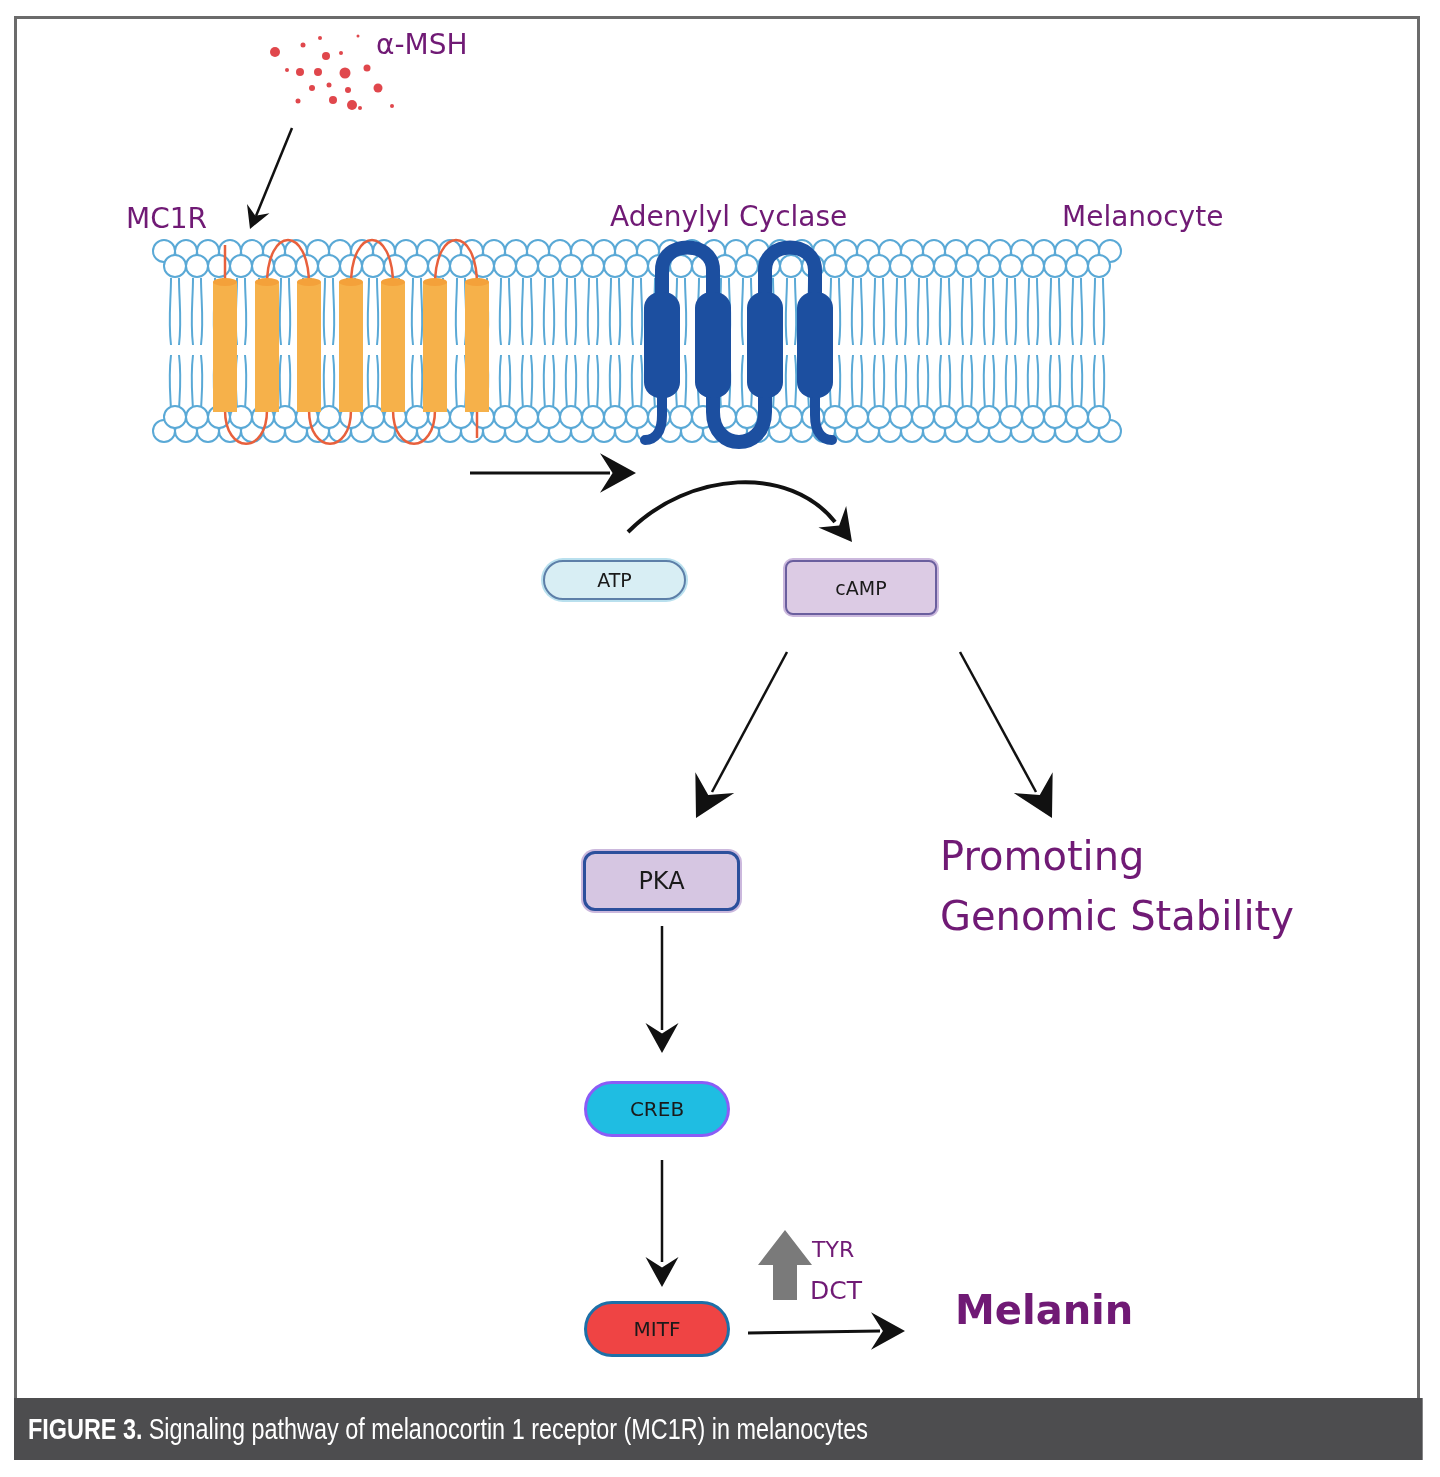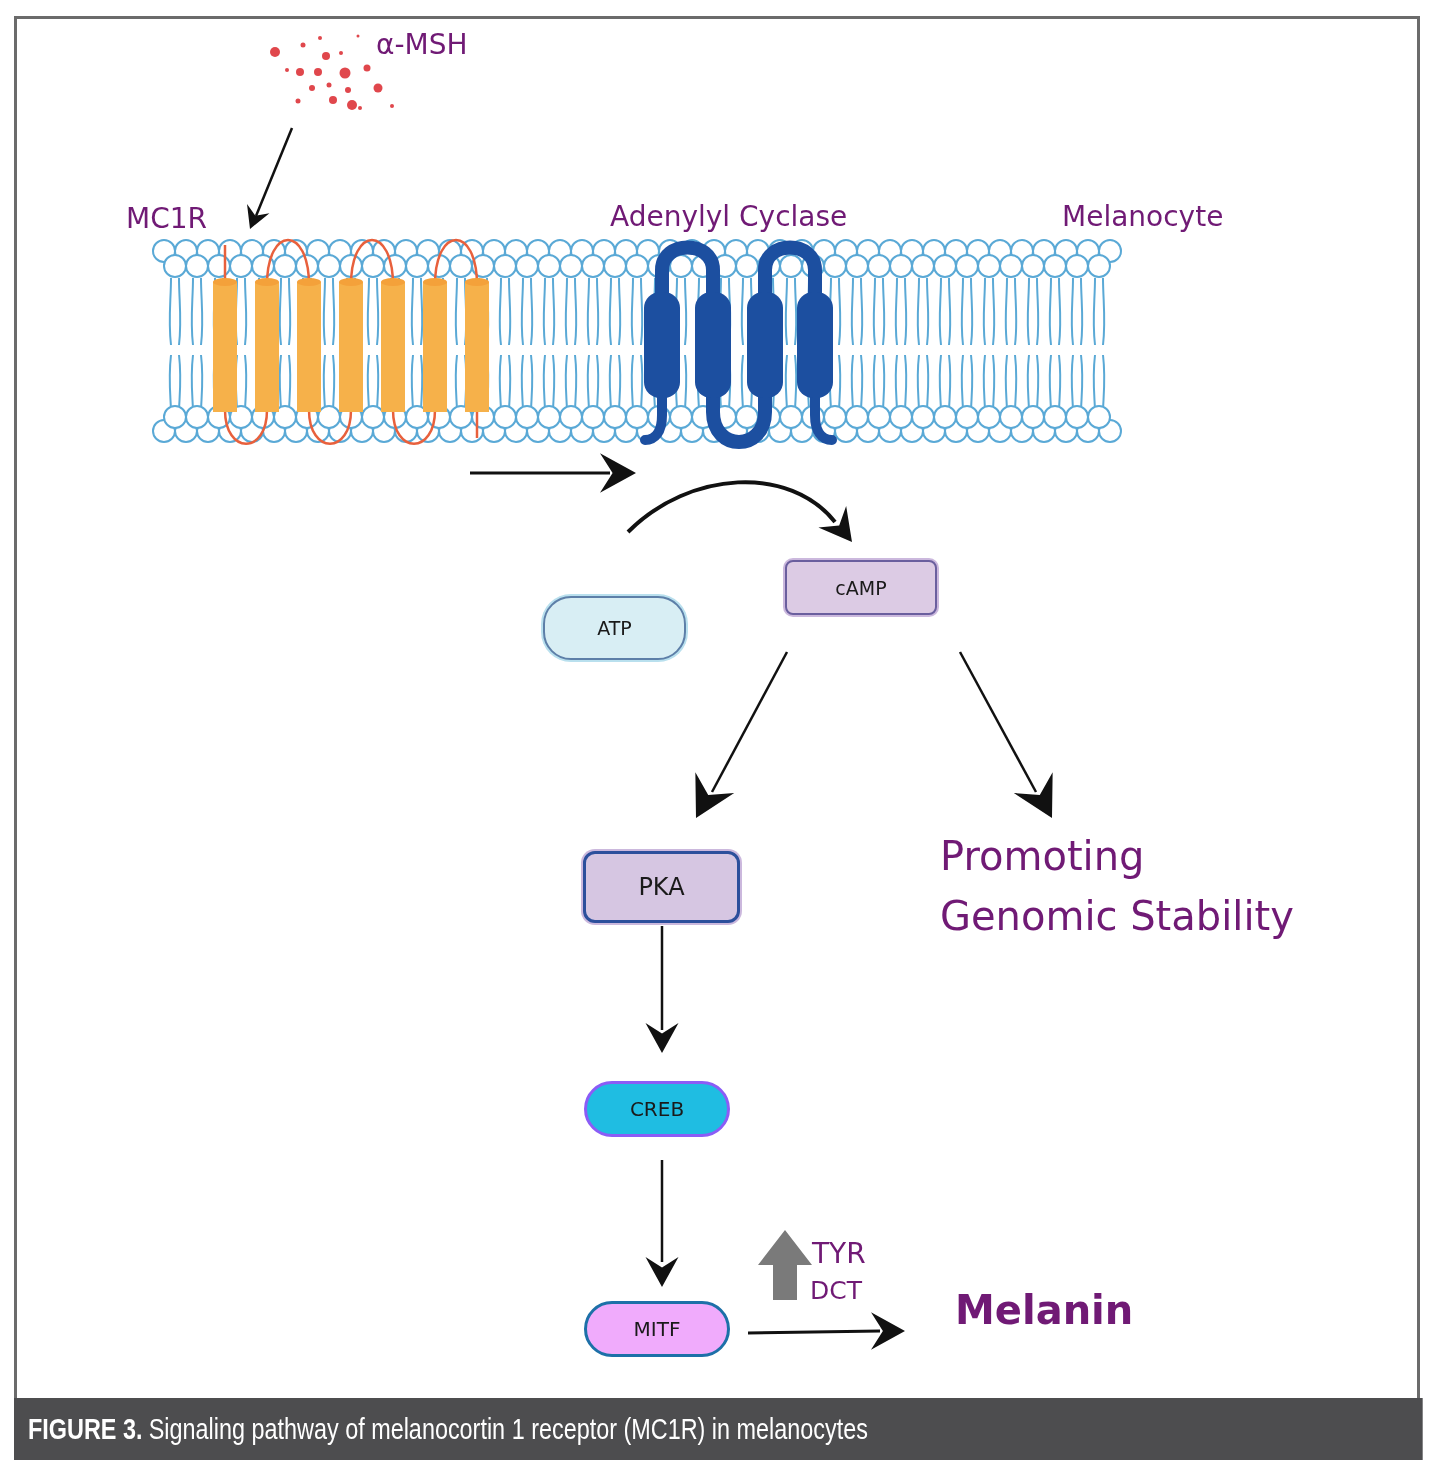--- a/index.html
+++ b/index.html
@@ -335,32 +335,32 @@
   <g id="uparrow">
       <path d="M758,1265 L785,1230 L812,1265 L797,1265 L797,1300 L773,1300 L773,1265 z" fill="#7a7a7a"></path>
     </g>
 </svg>
 
 <div class="lbl" style="left:376px;top:28px;font-size:28px;">α-MSH</div>
 <div class="lbl" style="left:126px;top:202px;font-size:28px;">MC1R</div>
 <div class="lbl" style="left:610px;top:200px;font-size:28px;">Adenylyl Cyclase</div>
 <div class="lbl" style="left:1062px;top:200px;font-size:28px;">Melanocyte</div>
 
-<div class="pill" style="left:543px;top:560px;width:143px;height:64px;border-radius:28px;background:#d8eef4;border:2px solid #5d7fa8;box-shadow:0 0 0 2px #b9e0ee;margin-top:36px;">ATP</div>
+<div class="pill" style="left:543px;top:560px;width:143px;height:40px;border-radius:28px;background:#d8eef4;border:2px solid #5d7fa8;box-shadow:0 0 0 2px #b9e0ee;">ATP</div>
 <div class="pill" style="left:785px;top:560px;width:152px;height:55px;border-radius:8px;background:#dccbe4;border:2px solid #6a5f9e;box-shadow:0 0 0 2px #cbb8dd;">cAMP</div>
-<div class="pill" style="left:583px;top:851px;width:157px;height:72px;border-radius:12px;background:#d6c6e2;border:3px solid #2c4f9c;box-shadow:0 0 0 2px #cbb8dd;font-size:24px;">PKA</div>
+<div class="pill" style="left:583px;top:851px;width:157px;height:60px;border-radius:12px;background:#d6c6e2;border:3px solid #2c4f9c;box-shadow:0 0 0 2px #cbb8dd;font-size:24px;">PKA</div>
 <div class="pill" style="left:584px;top:1081px;width:146px;height:56px;border-radius:28px;background:#1fbde2;border:3px solid #8b5cf6;font-size:20px;">CREB</div>
-<div class="pill" style="left:584px;top:1301px;width:146px;height:56px;border-radius:28px;background:#f0abfc;border:3px solid #1d70a8;font-size:20px;">MITF</div>
+<div class="pill" style="left:584px;top:1301px;width:146px;height:56px;border-radius:28px;background:#ef4444;border:3px solid #1d70a8;font-size:20px;">MITF</div>
 
 <div class="lbl" style="left:940px;top:826px;width:370px;font-size:40px;line-height:60px;">
   <div>Promoting</div>
   <div>Genomic Stability</div>
 </div>
 
-<div class="lbl" style="left:812px;top:1237px;font-size:28px;">TYR</div>
+<div class="lbl" style="left:812px;top:1237px;font-size:22px;">TYR</div>
 <div class="lbl" style="left:810px;top:1276px;font-size:25px;">DCT</div>
 
 <div class="lbl" style="left:940px;top:1280px;font-size:40px;line-height:60px;">
   <div style="padding-left:15px;font-weight:bold;">Melanin</div>
 </div>
 
 <div id="caption" style="transform: scaleX(0.78); width: 1806.41px;">
   <span class="b">FIGURE 3.</span>
   <span>Signaling pathway of melanocortin 1 receptor (MC1R) in melanocytes</span>
 </div>

